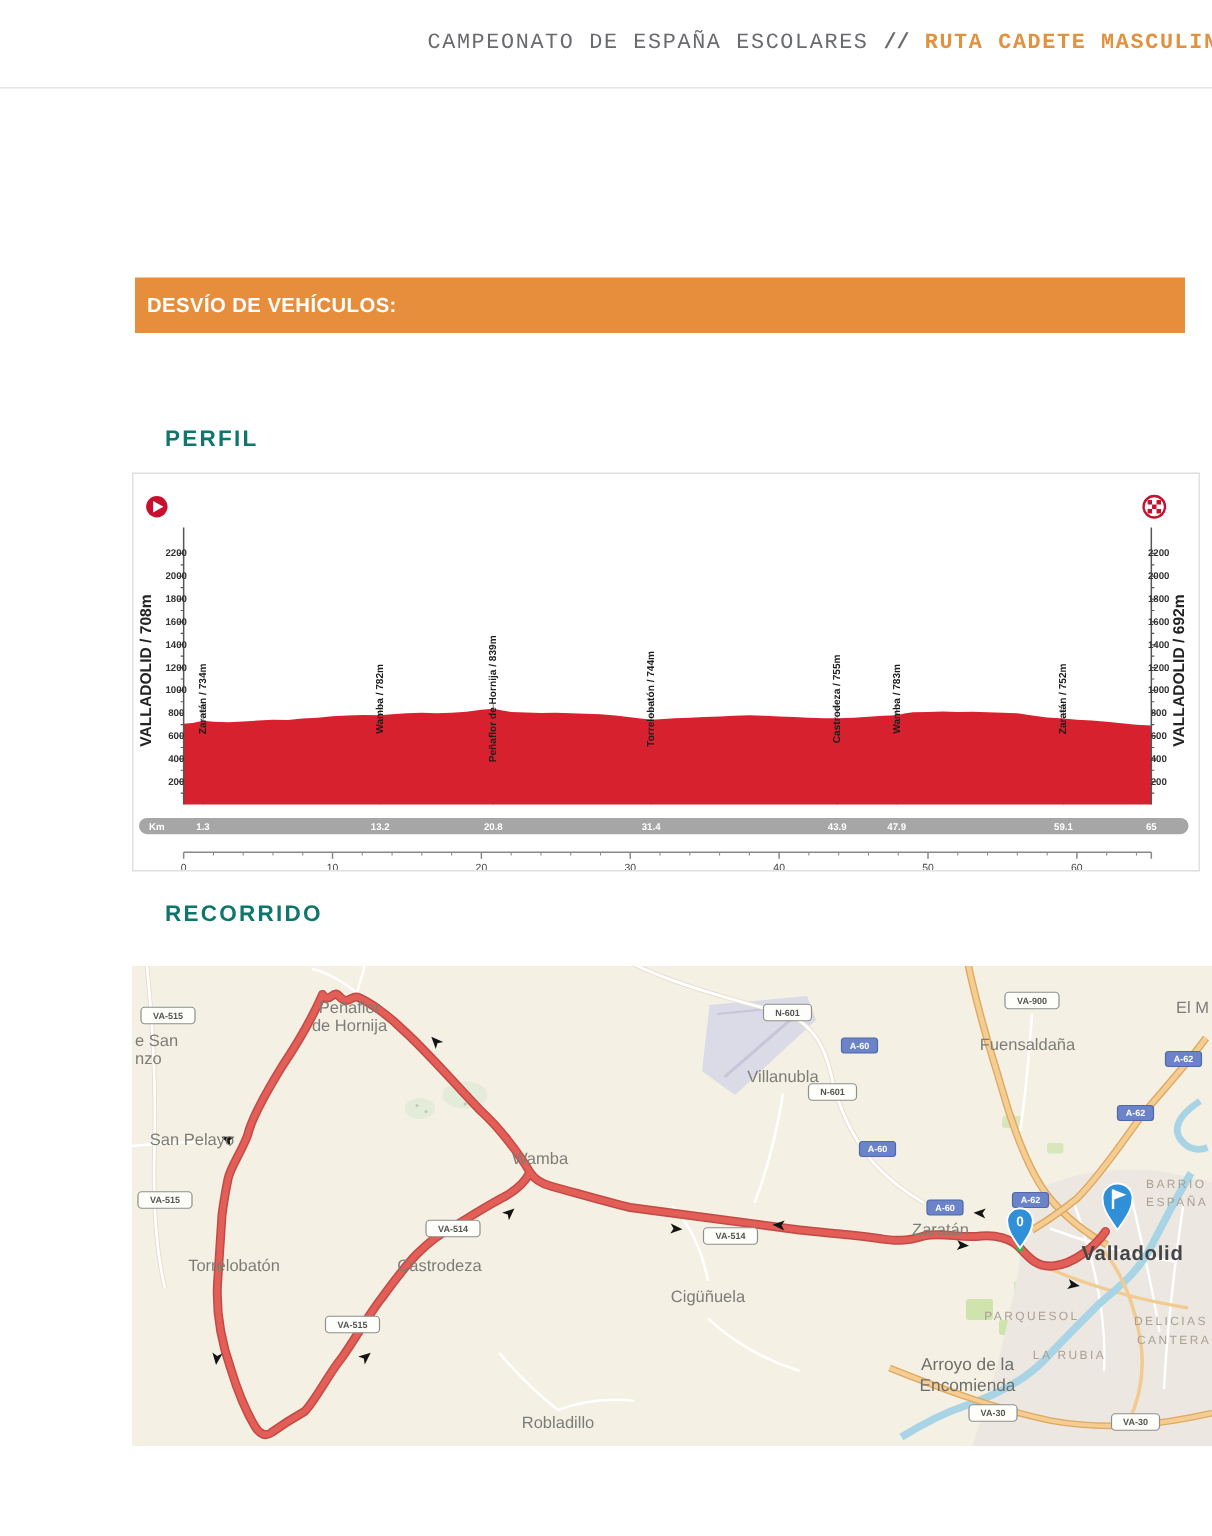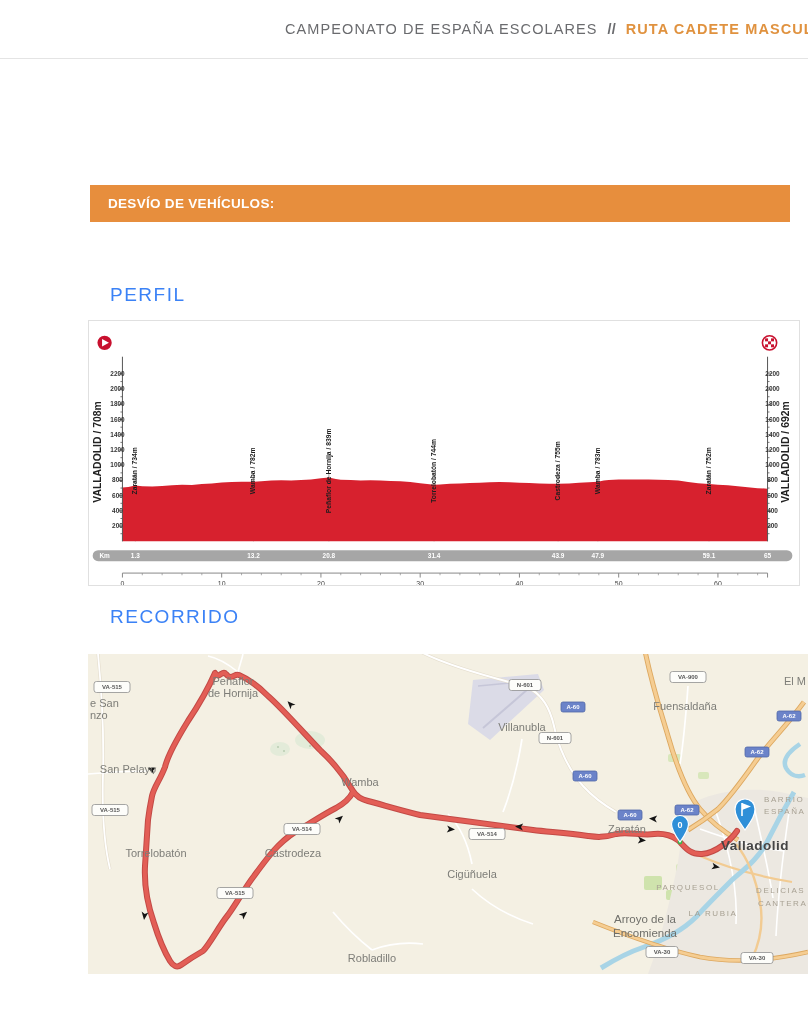--- a/index.html
+++ b/index.html
@@ -1,25 +1,25 @@
 <!DOCTYPE html>
 <html><head>
 <meta charset="utf-8">
 <style>
   html,body{margin:0;padding:0;background:#fff;}
   body{width:808px;height:1024px;overflow:hidden;font-family:"Liberation Sans",sans-serif;}
   .header{height:59px;border-bottom:1px solid #e4e4e4;display:flex;align-items:center;
-          padding-left:285px;white-space:nowrap;overflow:hidden;box-sizing:border-box;}
+          padding-left:285px;white-space:nowrap;overflow:hidden;box-sizing:border-box;font-family:Liberation Mono, monospace;}
   .header .bc-left{color:#6a6b6e;font-size:14.5px;letter-spacing:1.1px;}
   .header .bc-sep{color:#6a6b6e;font-weight:bold;margin:0 10px;font-size:14.5px;}
   .header .bc-right{color:#e0923f;font-weight:bold;font-size:14.5px;letter-spacing:1.1px;}
   .banner{margin:126px 0 0 90px;width:700px;height:37px;background:#e78e3d;color:#fff;
-          display:flex;align-items:center;padding-left:18px;box-sizing:border-box;font-size:13.5px;}
+          display:flex;align-items:center;padding-left:8px;box-sizing:border-box;font-size:13.5px;}
   .banner b{margin-right:6px;letter-spacing:.3px;}
-  h2.section{margin:0;color:#3b82f6;font-size:19px;letter-spacing:1.5px;font-weight:normal;}
+  h2.section{margin:0;color:#0f766e;font-size:15px;letter-spacing:1.5px;font-weight:bold;}
   #perfil-title{margin:62px 0 14px 110px;}
   #recorrido-title{margin:20px 0 26px 110px;}
   .chart-box{margin-left:88px;width:712px;height:266px;border:1px solid #e0e0e0;box-sizing:border-box;background:#fff;}
   .map-box{margin-left:88px;width:720px;height:320px;}
   
   .ytick{font-size:6.5px;fill:#333;font-weight:bold;}
   .wplabel{font-size:6.8px;fill:#1d1d1d;font-weight:bold;}
   .kmbar{font-size:6.5px;fill:#fff;font-weight:bold;}
   .xtick{font-size:7px;fill:#444;}
   .side-label{font-size:10.5px;font-weight:bold;fill:#222;}

